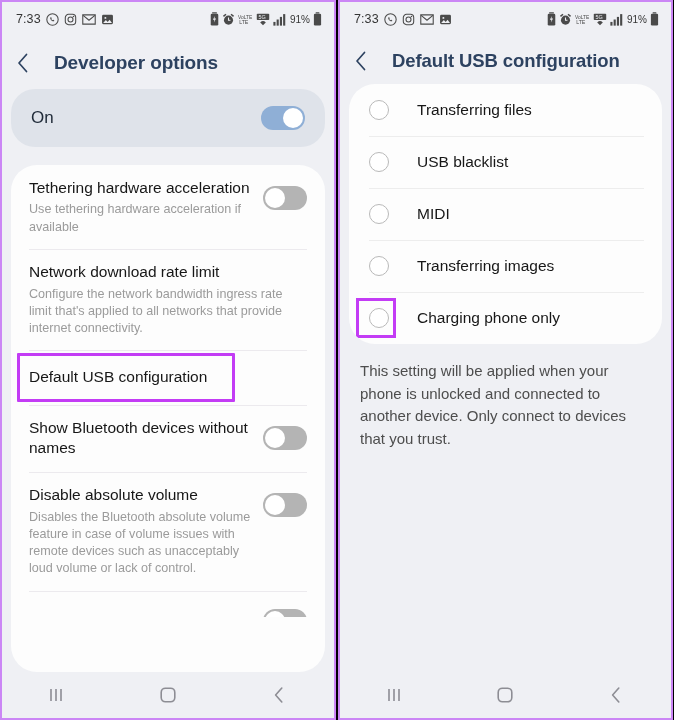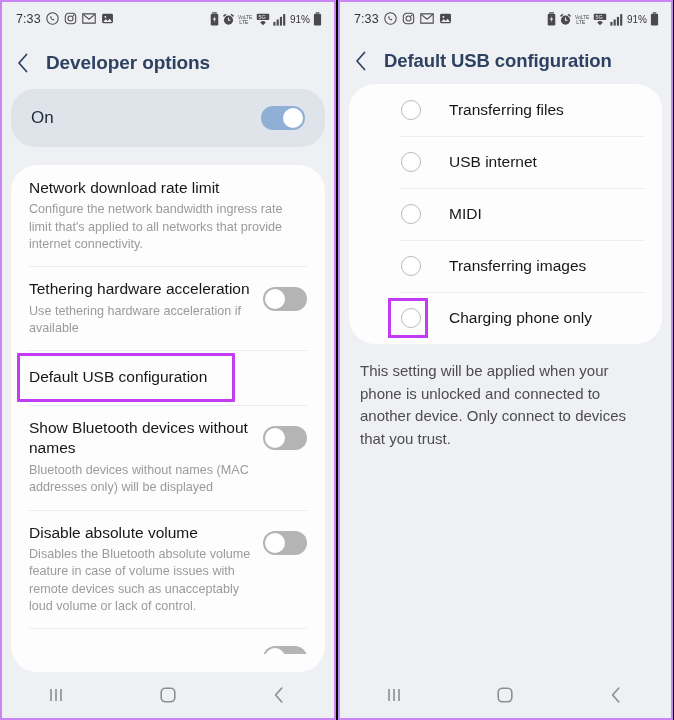--- a/index.html
+++ b/index.html
@@ -29,33 +29,33 @@
     height:34px;
     flex:0 0 34px;
     display:flex;
     align-items:center;
     justify-content:space-between;
     padding:0 12px 0 14px;
     background:#eff0f4;
     font-size:12.5px;
     color:#3b3b3b;
   }
-  .sb-left { display:flex; align-items:flex-start; gap:5px; }
+  .sb-left { display:flex; align-items:flex-end; gap:5px; }
   .sb-time { font-size:12.5px; color:#353535; letter-spacing:.1px; }
   .sb-right { display:flex; align-items:center; gap:3px; }
   .sb-ic { display:inline-flex; align-items:center; color:#4a4a4a; }
   .sb-batt-text { font-size:10px; color:#353535; margin-left:1px; }
 
   
   .header {
     flex:0 0 auto;
     padding:16px 14px 14px 14px;
     display:flex;
     align-items:center;
-    gap:16px;
+    gap:24px;
     background:#eff0f4;
   }
   .back-chev { width:14px; height:22px; flex:0 0 14px; }
   .header-title {
     font-size:19px;
     font-weight:bold;
     color:#2d4260;
     letter-spacing:-.1px;
     line-height:1.2;
   }
@@ -136,21 +136,20 @@
   .row.clipped { padding-bottom:0; height:26px; overflow:hidden; }
   .row.clipped .row-title { color:#171717;margin-top:28px; }
 
   
   .radio-card {
     margin:0 9px;
     background:#fdfdfd;
     border-radius:26px;
     overflow:hidden;
     flex:0 0 auto;
-    padding-left:32px;
   }
   .radio-row {
     display:flex;
     align-items:center;
     padding:16px 18px 16px 20px;
     position:relative;
     min-height:52px;
   }
   .radio-row + .radio-row::before {
     content:"";
@@ -293,48 +292,47 @@
       <span class="master-label">On</span>
       <span class="toggle on">
           <span class="knob"></span>
         </span>
     </div>
 
     <div class="list-card">
 
       <div class="row">
         <div class="row-text">
-          <div class="row-title">Network download rate limit</div>
-          <div class="row-sub">Configure the network bandwidth ingress rate limit that's applied to all networks that provide internet connectivity.</div>
-        </div>
-      </div>
-
-      <div class="row">
-        <div class="row-text">
           <div class="row-title">Tethering hardware acceleration</div>
           <div class="row-sub">Use tethering hardware acceleration if available</div>
         </div>
         <div class="row-toggle-wrap">
           <span class="toggle off">
               <span class="knob"></span>
             </span>
         </div>
       </div>
 
+      <div class="row">
+        <div class="row-text">
+          <div class="row-title">Network download rate limit</div>
+          <div class="row-sub">Configure the network bandwidth ingress rate limit that's applied to all networks that provide internet connectivity.</div>
+        </div>
+      </div>
+
       <div class="row highlight-item">
         <div class="hl-box"></div>
         <div class="row-text">
           <div class="row-title">Default USB configuration</div>
         </div>
       </div>
 
       <div class="row">
         <div class="row-text">
           <div class="row-title">Show Bluetooth devices without names</div>
-          <div class="row-sub">Bluetooth devices without names (MAC addresses only) will be displayed</div>
         </div>
         <div class="row-toggle-wrap">
           <span class="toggle off">
               <span class="knob"></span>
             </span>
         </div>
       </div>
 
       <div class="row">
         <div class="row-text">
@@ -471,21 +469,21 @@
 
     <div class="radio-card">
 
       <div class="radio-row">
         <span class="radio"></span>
         <span class="radio-label">Transferring files</span>
       </div>
 
       <div class="radio-row">
         <span class="radio"></span>
-        <span class="radio-label">USB internet</span>
+        <span class="radio-label">USB blacklist</span>
       </div>
 
       <div class="radio-row">
         <span class="radio"></span>
         <span class="radio-label">MIDI</span>
       </div>
 
       <div class="radio-row">
         <span class="radio"></span>
         <span class="radio-label">Transferring images</span>

